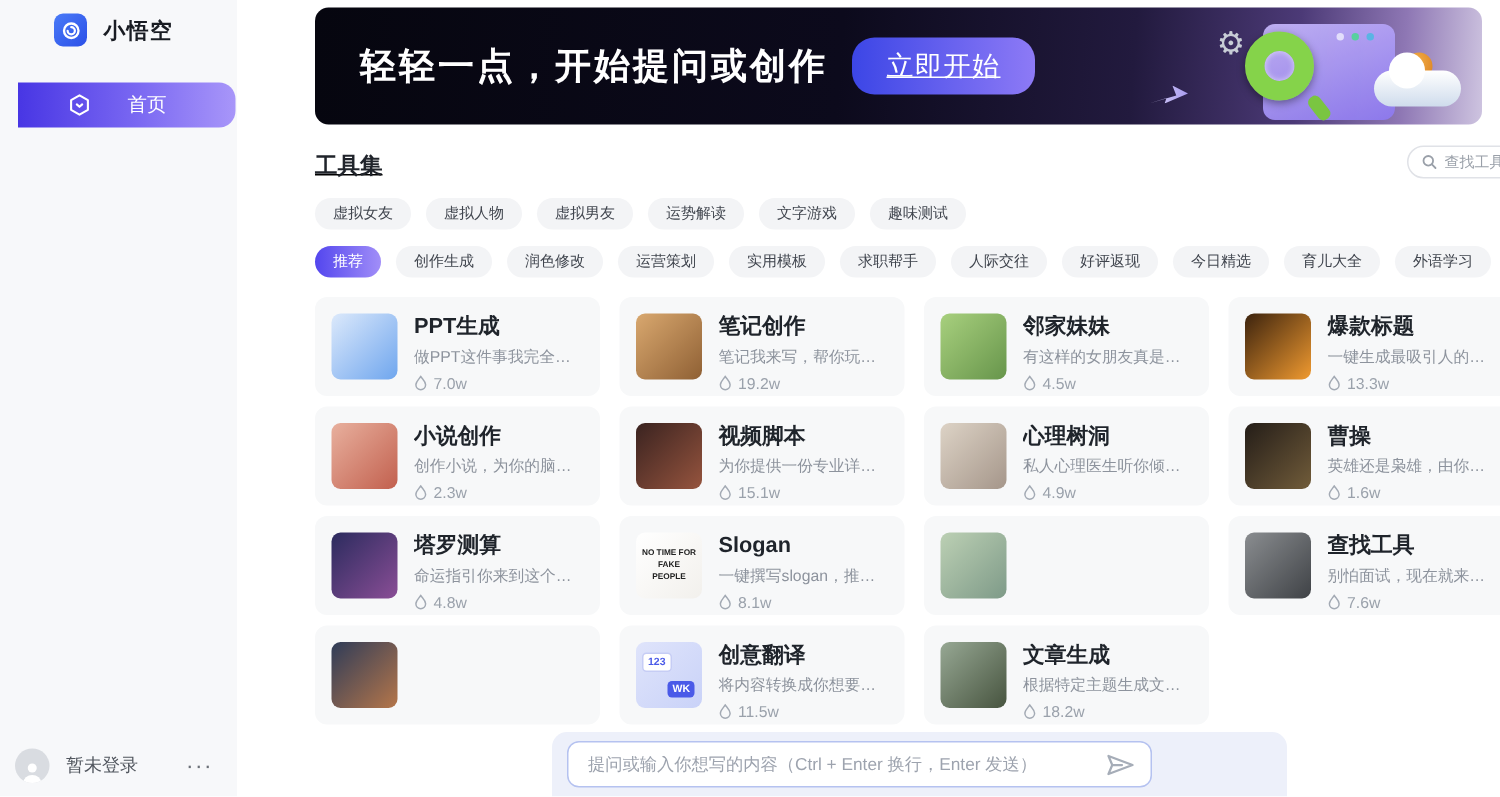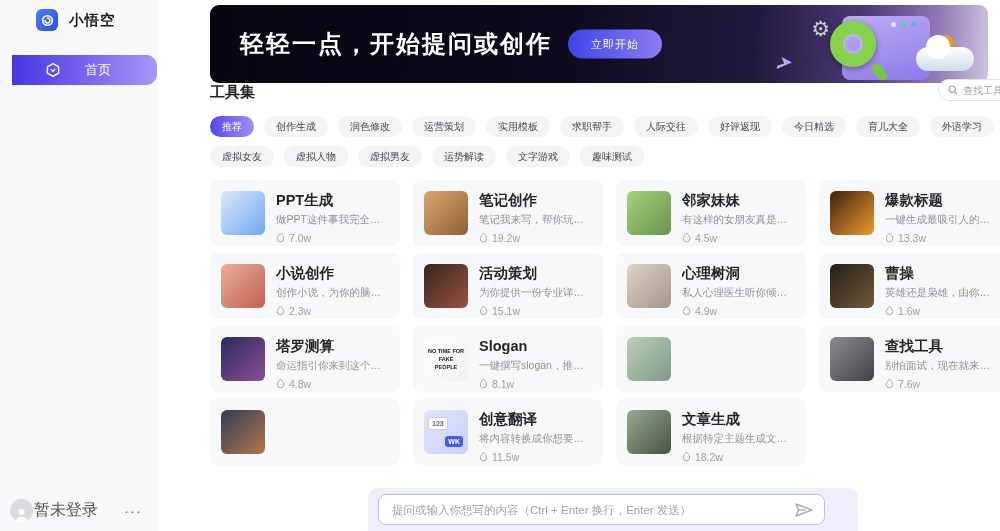--- a/index.html
+++ b/index.html
@@ -14,55 +14,55 @@
     background:linear-gradient(135deg,#4a7bf7,#2b50e8); display:flex; align-items:center; justify-content:center; }
   .logo-text { font-size:14.5px; font-weight:bold; color:#191c23; letter-spacing:1px; }
   .nav { margin-top:24px; }
   .nav-item { display:flex; align-items:center; gap:24px; height:30px; padding-left:33px;
     font-size:13px; color:#3a3f47; cursor:pointer; margin-bottom:5px; }
   .nav-item.active { width:145px; border-radius:0 11px 11px 0; color:#fff;
     background:linear-gradient(90deg,#4836e4 0%,#7a68f2 55%,#a896f9 100%); }
   .sidebar-footer { position:absolute; left:10px; bottom:9px; width:138px; display:flex; align-items:center; }
   .avatar { width:23px; height:23px; border-radius:50%; background:#d9dce1; display:flex;
     align-items:flex-end; justify-content:center; overflow:hidden; cursor:pointer; }
-  .login-status { margin-left:1px; font-size:16px; color:#51565e; flex:1; }
+  .login-status { margin-left:11px; font-size:12px; color:#51565e; flex:1; }
   .more { font-size:15px; color:#6b7078; letter-spacing:1px; cursor:pointer; padding-right:6px; }
 
   
   .main { position:absolute; left:210px; top:0; width:790px; }
 
   .banner { position:relative; margin-top:5px; width:778px; height:78px; border-radius:9px; overflow:hidden;
     background:linear-gradient(94deg,#06060f 0%,#0c0a1c 45%,#221a3e 70%,#4c3a77 84%,#8e77b4 93%,#cec4e0 100%); }
   .banner-title { position:absolute; left:30px; top:50%; transform:translateY(-50%);
     color:#fff; font-size:24px; font-weight:bold; letter-spacing:2px; }
   .cta { position:absolute; left:358px; top:50%; transform:translateY(-50%);
-    border:none; cursor:pointer; color:#fff; font-size:11px; letter-spacing:1px;
+    border:none; cursor:pointer; color:#fff; font-size:18px; letter-spacing:1px;
     padding:7px 23px; border-radius:15px;
-    background:linear-gradient(90deg,#3c46e6,#8d7af6); }
+    background:linear-gradient(90deg,#3c46e6,#8d7af6);text-decoration:underline; }
   .banner-art { position:absolute; right:0; top:0; width:230px; height:78px; }
   .art-gear { position:absolute; right:158px; top:12px; font-size:21px; color:#c8cdd6;
     font-family:"DejaVu Sans",sans-serif; }
   .art-window { position:absolute; right:58px; top:11px; width:88px; height:64px; border-radius:8px;
     background:linear-gradient(160deg,#c3b4f7,#8d79ee); opacity:.96; }
   .art-window .dot { position:absolute; top:6px; width:5px; height:5px; border-radius:50%; background:#e8e4ff; }
   .art-window .d1{ right:34px; } .art-window .d2{ right:24px; background:#58d6a0; } .art-window .d3{ right:14px; background:#58b8e8; }
   .art-q { position:absolute; right:112px; top:16px; width:46px; height:46px; border-radius:50%;
     border:13px solid #85d34a; box-shadow:inset 0 0 4px rgba(255,255,255,.6),0 2px 6px rgba(0,0,0,.4); }
   .art-q-handle { position:absolute; right:104px; top:58px; width:9px; height:18px; border-radius:4px;
     background:#7ac541; transform:rotate(-38deg); }
   .art-sun { position:absolute; right:33px; top:30px; width:18px; height:18px; border-radius:50%;
     background:radial-gradient(circle at 35% 35%,#f5b24a,#d87d1e); }
   .art-cloud { position:absolute; right:14px; top:42px; width:58px; height:24px; border-radius:14px;
     background:linear-gradient(180deg,#ffffff,#cfdcec); }
   .art-cloud::before { content:""; position:absolute; left:10px; top:-12px; width:24px; height:24px;
     border-radius:50%; background:#fff; }
   .art-arrow { position:absolute; right:196px; top:52px; width:26px; height:12px;
     background:linear-gradient(90deg,#d8d2f5,#a99cf0); clip-path:polygon(0 100%,70% 55%,60% 0,100% 45%,40% 100%,45% 70%); }
 
-  .tools-header { position:relative; height:22px; }
+  .tools-header { position:relative; margin-top:18px; height:22px;text-decoration:underline; }
   .section-title { font-size:15px; font-weight:bold; color:#20242b; }
   .search { position:absolute; left:728px; top:-4px; width:100px; height:22px; border:1px solid #e0e2e7;
     border-radius:12px; background:#fff; display:flex; align-items:center; padding-left:9px; gap:5px; }
   .search input { border:none; outline:none; width:60px; font-size:10px; color:#555; background:transparent;
     font-family:inherit; }
   .search input::placeholder { color:#9aa0a9; }
 
   .tabs { display:flex; gap:10px; flex-wrap:nowrap; }
   .tabs.r1 { margin-top:11px; }
   .tabs.r2 { margin-top:9px; }
@@ -81,21 +81,21 @@
   .card-body { min-width:0; flex:1; }
   .card-title { font-size:14.5px; font-weight:bold; color:#1f242b; line-height:1.15; margin-top:1px;
     white-space:nowrap; overflow:hidden; }
   .card-desc { margin-top:4px; font-size:10.5px; color:#8d939d; white-space:nowrap; overflow:hidden;
     text-overflow:ellipsis; }
   .card-stat { margin-top:5px; display:flex; align-items:center; gap:4px; font-size:10.5px; color:#9aa1ab; }
 
   
   .composer-band { position:absolute; left:368px; bottom:0; width:490px; height:43px;
     background:#edf0fa; border-radius:10px 10px 0 0; }
-  .composer-box { position:absolute; left:10px; top:6px; width:447px; height:31px; background:#fff;
+  .composer-box { position:absolute; left:10px; top:6px; width:390px; height:31px; background:#fff;
     border:1.5px solid #b5c2f0; border-radius:8px; display:flex; align-items:center; padding:0 10px 0 13px; }
   .composer-box input { flex:1; border:none; outline:none; font-size:11.5px; color:#333; background:transparent;
     font-family:inherit; }
   .composer-box input::placeholder { color:#9da3ae; }
   .send { cursor:pointer; display:flex; align-items:center; }
 
   svg { display:block; }
 </style>
 </head>
 <body>
@@ -161,41 +161,41 @@
         <span>
           <svg width="10" height="10" viewBox="0 0 10 10">
               <circle cx="4.2" cy="4.2" r="3.2" fill="none" stroke="#9aa0a9" stroke-width="1.2"></circle>
               <path d="M6.6 6.6 L9 9" stroke="#9aa0a9" stroke-width="1.2" stroke-linecap="round"></path>
             </svg>
         </span>
         <input placeholder="查找工具" style="">
       </div>
     </div>
 
+    <div class="tabs r2" id="tabs-row2">
+        <div class="tab">虚拟女友</div>
+        <div class="tab">虚拟人物</div>
+        <div class="tab">虚拟男友</div>
+        <div class="tab">运势解读</div>
+        <div class="tab">文字游戏</div>
+        <div class="tab">趣味测试</div>
+      </div>
     <div class="tabs r1" id="tabs-row1">
         <div class="tab active">推荐</div>
         <div class="tab">创作生成</div>
         <div class="tab">润色修改</div>
         <div class="tab">运营策划</div>
         <div class="tab">实用模板</div>
         <div class="tab">求职帮手</div>
         <div class="tab">人际交往</div>
         <div class="tab">好评返现</div>
         <div class="tab">今日精选</div>
         <div class="tab">育儿大全</div>
         <div class="tab">外语学习</div>
       </div>
-    <div class="tabs r2" id="tabs-row2">
-        <div class="tab">虚拟女友</div>
-        <div class="tab">虚拟人物</div>
-        <div class="tab">虚拟男友</div>
-        <div class="tab">运势解读</div>
-        <div class="tab">文字游戏</div>
-        <div class="tab">趣味测试</div>
-      </div>
 
     <div class="grid" id="cards-grid">
   <div class="card">
     <div class="thumb" style="background: linear-gradient(135deg, rgb(220, 233, 251), rgb(111, 166, 238));"></div>
     <div class="card-body">
       <div class="card-title">PPT生成</div>
       <div class="card-desc">做PPT这件事我完全可以代劳。</div>
       <div class="card-stat">
         <svg width="9" height="11" viewBox="0 0 10 12">
                 <path d="M5 1 C6.6 3.2 8.6 4.6 8.6 7.2 A3.6 3.6 0 0 1 1.4 7.2 C1.4 4.9 3.4 3.3 5 1 Z" fill="none" stroke="#a3aab4" stroke-width="1.1"></path>
@@ -258,21 +258,21 @@
                 <path d="M5 1 C6.6 3.2 8.6 4.6 8.6 7.2 A3.6 3.6 0 0 1 1.4 7.2 C1.4 4.9 3.4 3.3 5 1 Z" fill="none" stroke="#a3aab4" stroke-width="1.1"></path>
               </svg>
         <span>2.3w</span>
       </div>
     </div>
   </div>
 
   <div class="card">
     <div class="thumb" style="background: linear-gradient(135deg, rgb(58, 35, 32), rgb(150, 84, 62));"></div>
     <div class="card-body">
-      <div class="card-title">活动策划</div>
+      <div class="card-title">视频脚本</div>
       <div class="card-desc">为你提供一份专业详细的策划方案。</div>
       <div class="card-stat">
         <svg width="9" height="11" viewBox="0 0 10 12">
                 <path d="M5 1 C6.6 3.2 8.6 4.6 8.6 7.2 A3.6 3.6 0 0 1 1.4 7.2 C1.4 4.9 3.4 3.3 5 1 Z" fill="none" stroke="#a3aab4" stroke-width="1.1"></path>
               </svg>
         <span>15.1w</span>
       </div>
     </div>
   </div>
 

